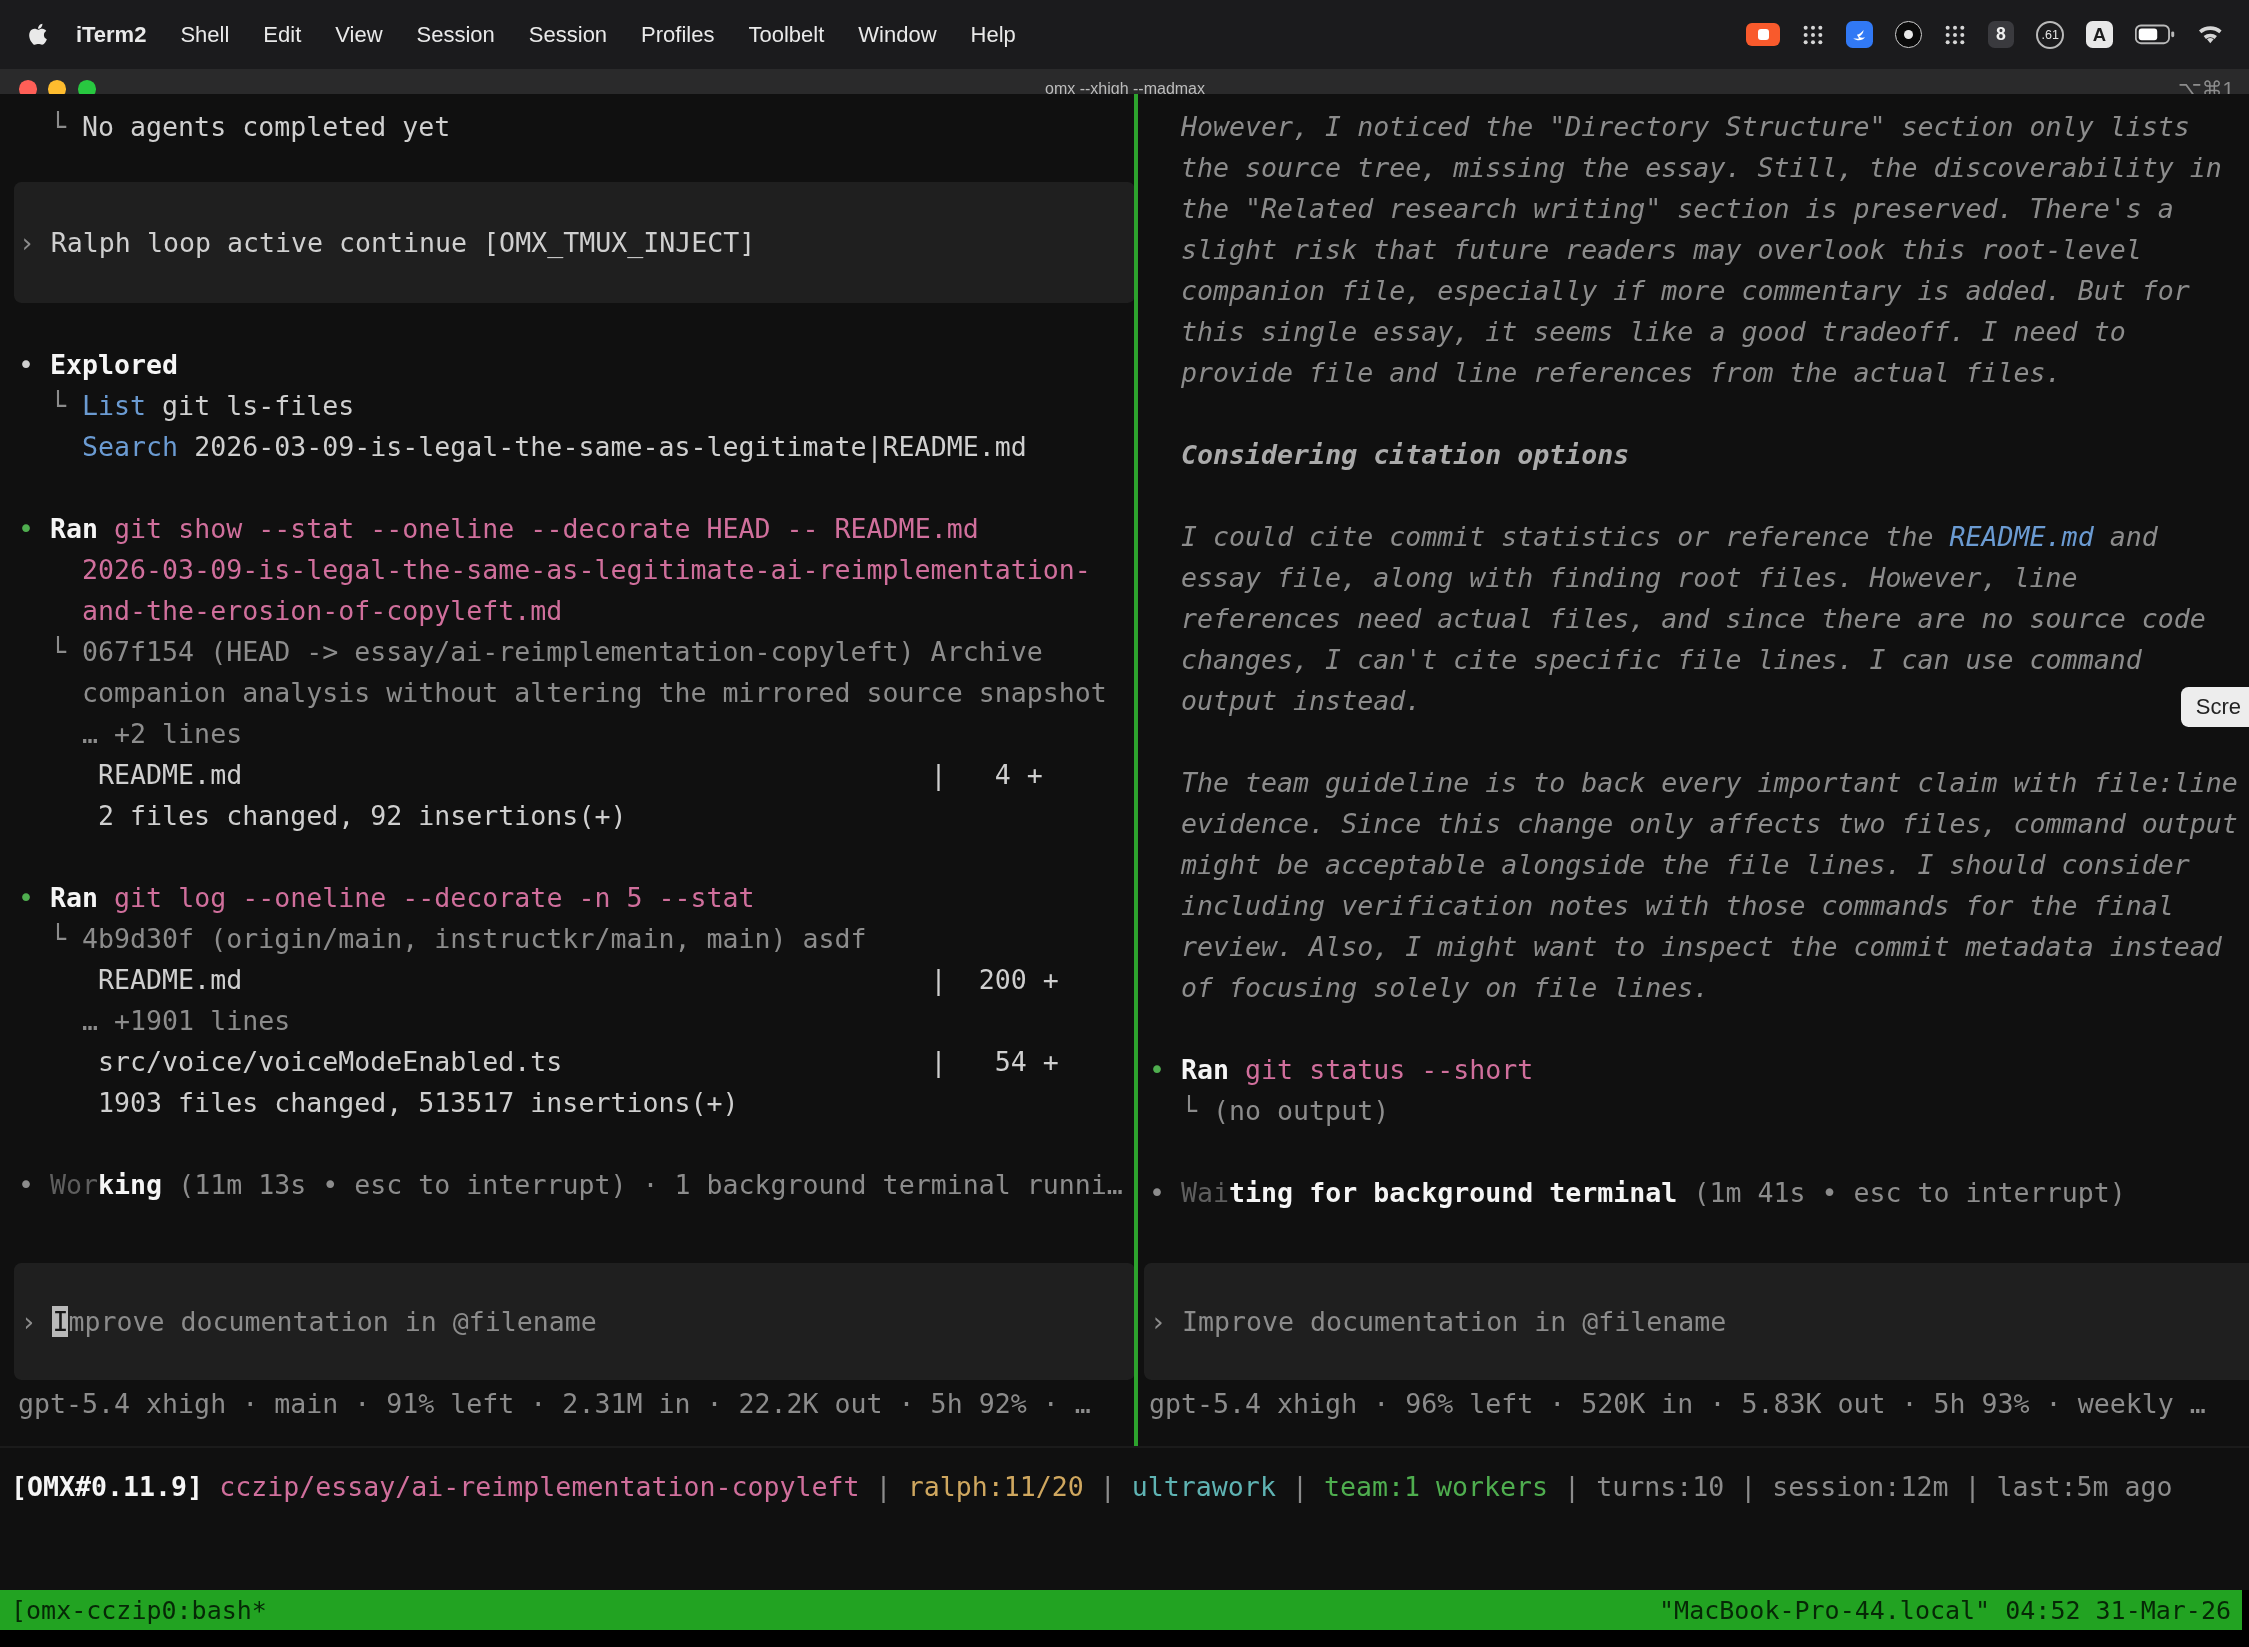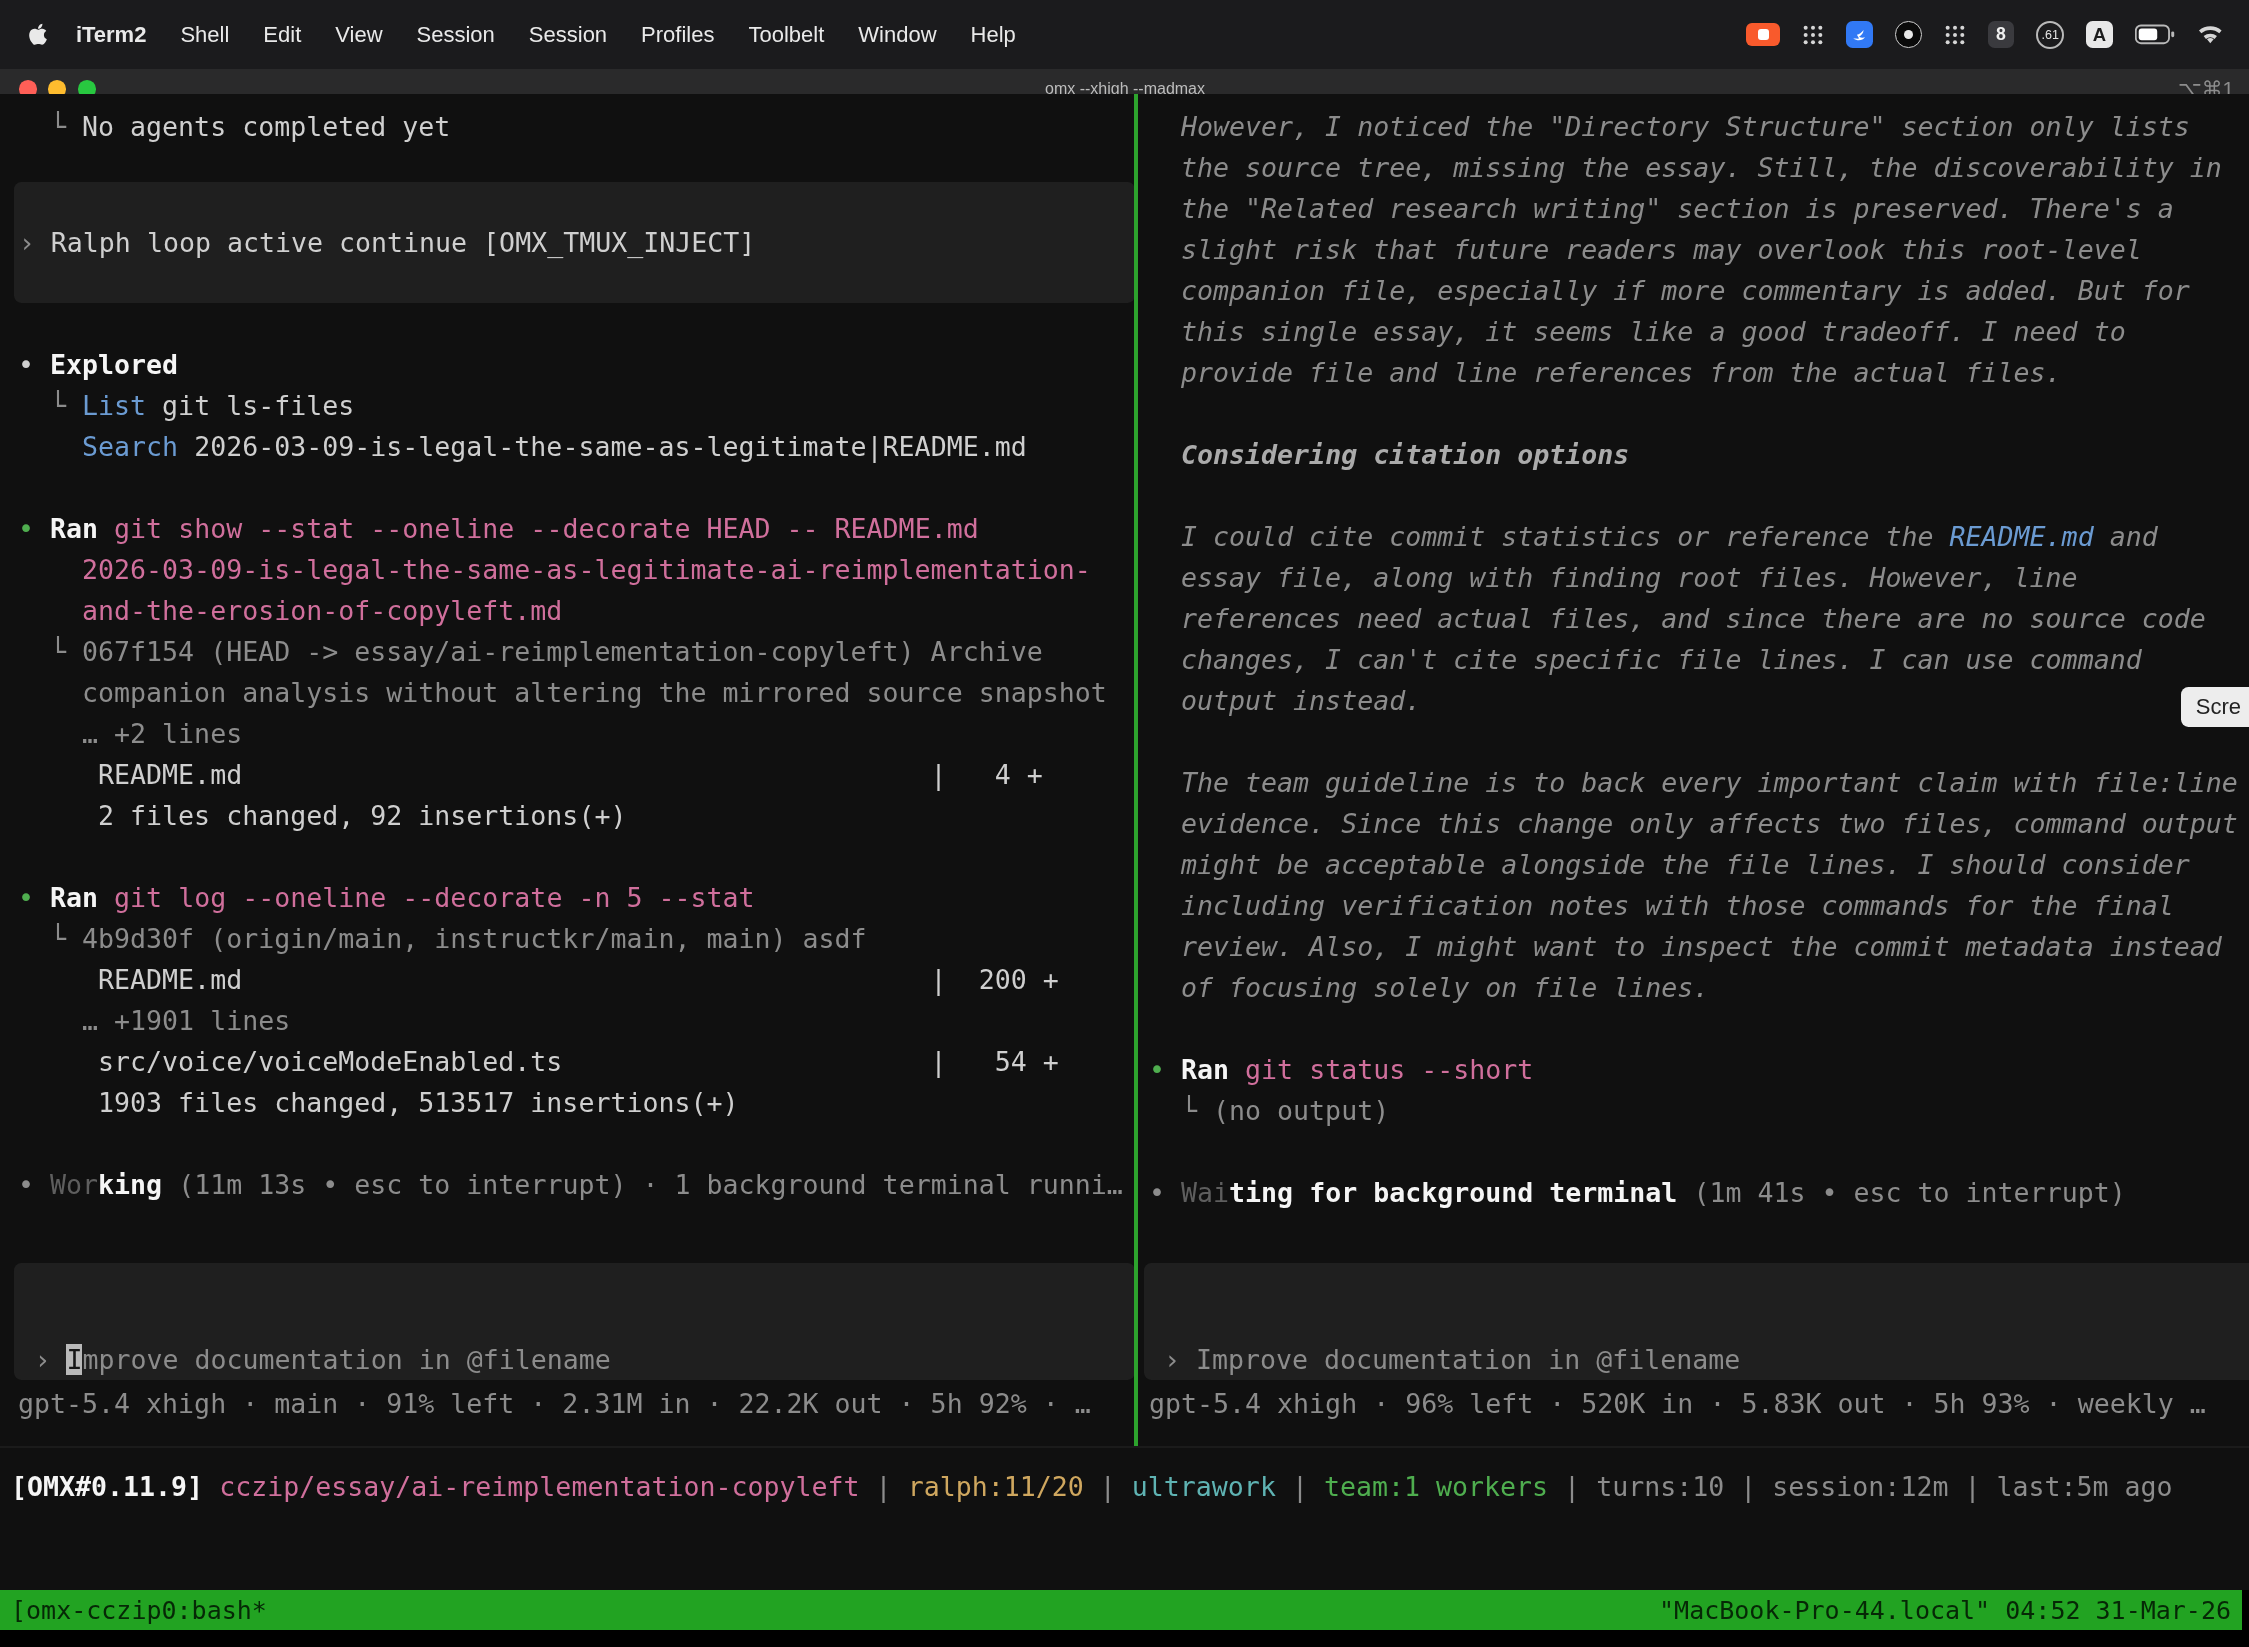--- a/index.html
+++ b/index.html
@@ -49,21 +49,21 @@
   .divider{position:absolute;left:1134px;top:0;width:3.7px;height:1352px;background:#2da32d;}
   .hrule{position:absolute;left:0;right:0;top:1352px;height:1.5px;background:#1b1b1b;}
 
   .lines{padding-left:11px;}
   .lines-top{padding-top:11.8px;}
   .lines-body{margin-top:41px;}
 
   .cmdbox{margin:35px 5.9px 0 7.4px;height:121px;background:#1f1f1f;border-radius:7.4px;
           display:flex;flex-direction:column;justify-content:center;padding-left:4.4px;box-sizing:border-box;}
   .inputbox{position:absolute;top:1169px;height:117px;background:#1f1f1f;border-radius:7.4px;
-            display:flex;flex-direction:column;justify-content:flex-end;padding-left:20px;box-sizing:border-box;}
+            display:flex;flex-direction:column;justify-content:center;padding-left:6px;box-sizing:border-box;}
   .inputbox-left{left:7.4px;right:5.9px;}
   .inputbox-right{left:5.9px;right:-14.8px;}
   .statusline{position:absolute;top:1289px;left:11px;}
 
   .omx-line{position:absolute;top:1372px;left:11px;right:0;}
 
   .scre-btn{position:absolute;top:593px;right:0;height:40px;background:#ededed;color:#222;
             font-family:"Liberation Sans",sans-serif;font-size:22px;display:flex;align-items:center;
             padding:0 8.9px 0 14.8px;border-radius:7.4px 0 0 7.4px;}
 

